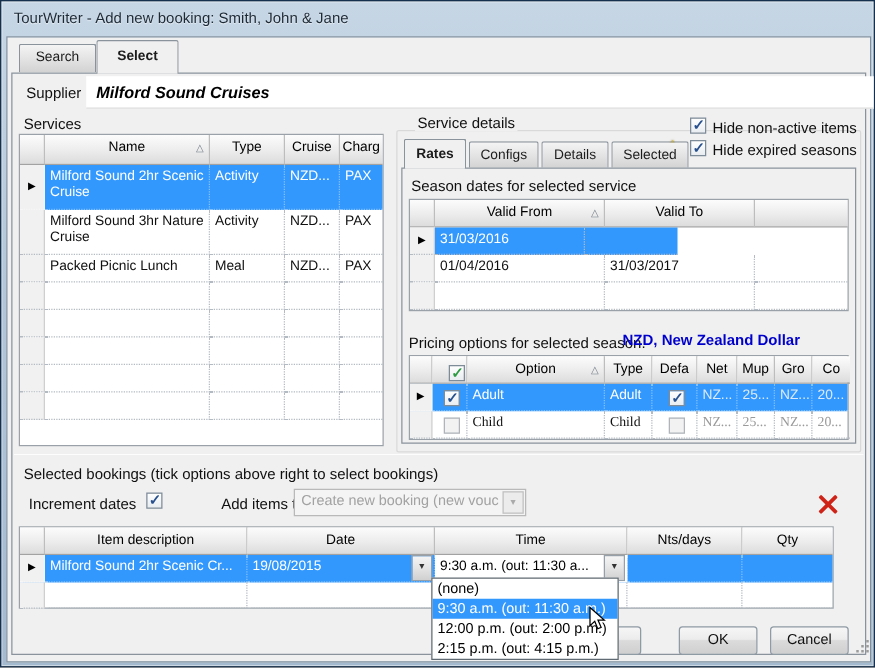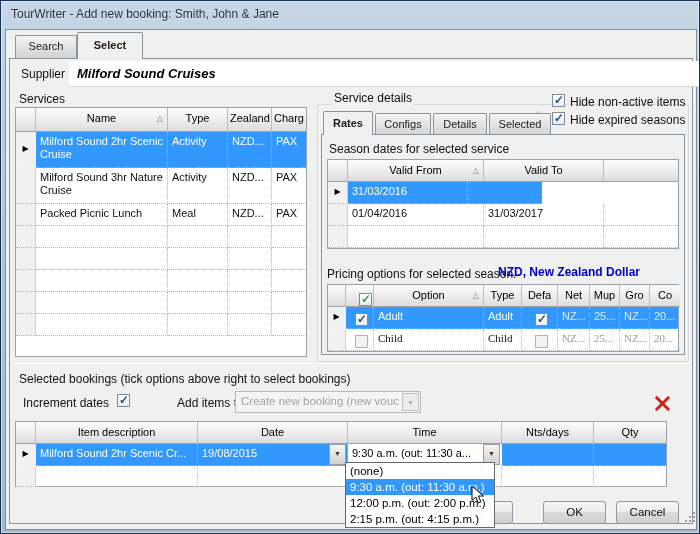--- a/index.html
+++ b/index.html
@@ -105,21 +105,21 @@
   </div>
 
   <div class="abs lbl" style="left:18px;top:91px;">Services</div>
   <div class="abs grid" style="left:14px;top:106px;width:292px;height:250px;">
     <div class="grow" style="height:24px;">
       <div class="hc" style="width:20px;"></div>
       <div class="hc" style="width:132px;">
         <span>Name</span><span class="sort">△</span>
       </div>
       <div class="hc" style="width:60px;">Type</div>
-      <div class="hc" style="width:44px;">Zealand</div>
+      <div class="hc" style="width:44px;">Cruise</div>
       <div class="hc" style="width:34px;border-right:none;">Charg</div>
     </div>
     <div class="grow sel" style="height:36px;">
       <div class="c mk" style="width:20px;"><span class="arrow" style="line-height:34px;">▶</span></div>
       <div class="c wrap2" style="width:132px;">Milford Sound 2hr Scenic Cruise</div>
       <div class="c" style="width:60px;">Activity</div>
       <div class="c" style="width:44px;">NZD...</div>
       <div class="c" style="width:34px;border-right:none;">PAX</div>
     </div>
     <div class="grow" style="height:36px;">

